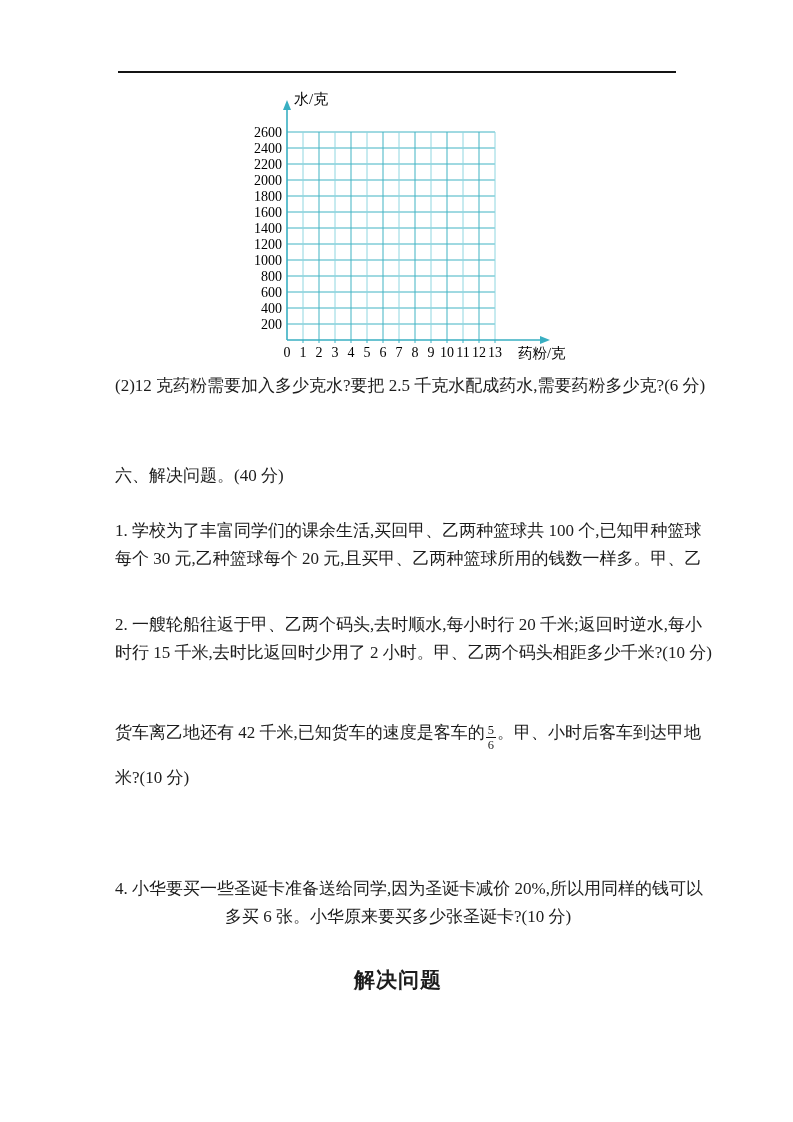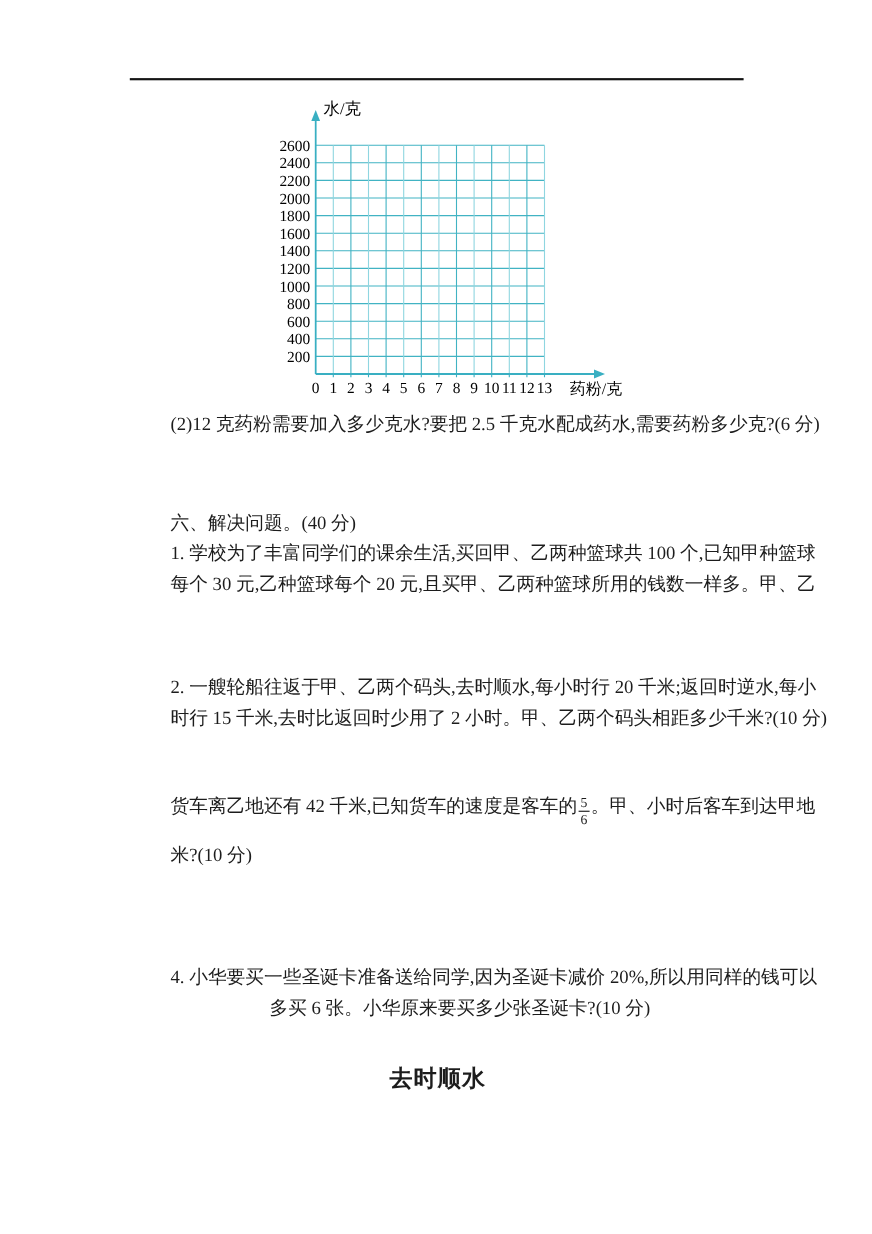--- a/index.html
+++ b/index.html
@@ -7,25 +7,25 @@
     position:relative; width:793px; height:1122px; background:#ffffff;
     font-family:"Liberation Serif","DejaVu Serif",serif; color:#1c1c1c;
     overflow:hidden;
   }
   .top-rule { position:absolute; left:118px; top:71px; width:558px; height:2px; background:#141414; }
 
   .chart-wrap { position:absolute; left:242px; top:88px; width:345px; height:285px; }
   .chart-wrap svg { display:block; }
 
   .text-block { position:absolute; left:115px; width:566px; font-size:17px; line-height:28px; }
-  .tline { white-space:nowrap;margin-left:40px; }
+  .tline { white-space:nowrap; }
 
   .q2 { top:372px; }
   .heading6 { top:462px; }
-  .p1 { top:489px; }
+  .p1 { top:517px; }
   .p2 { top:611px; }
   .p3 { top:710px; line-height:45px; }
   .p4 { top:875px;text-align:center; }
 
   .answers-title {
     position:absolute; left:115px; top:966px; width:566px;
     text-align:center; font-size:21px; font-weight:bold; letter-spacing:1px;
   }
   .answer-line { top:998px; }
 
@@ -141,16 +141,16 @@
   <div class="text-block p3">
     <div class="tline"><span>货车离乙地还有 42 千米,已知货车的速度是客车的</span><span class="frac"><span class="fn">5</span><span class="fd">6</span></span><span>。甲、小时后客车到达甲地</span></div>
     <div class="tline">米?(10 分)</div>
   </div>
 
   <div class="text-block p4">
     <div class="tline">4. 小华要买一些圣诞卡准备送给同学,因为圣诞卡减价 20%,所以用同样的钱可以</div>
     <div class="tline">多买 6 张。小华原来要买多少张圣诞卡?(10 分)</div>
   </div>
 
-  <div class="answers-title">去时顺水</div>
+  <div class="answers-title">解决问题</div>
 
 
 </div>
 
 </body></html>

